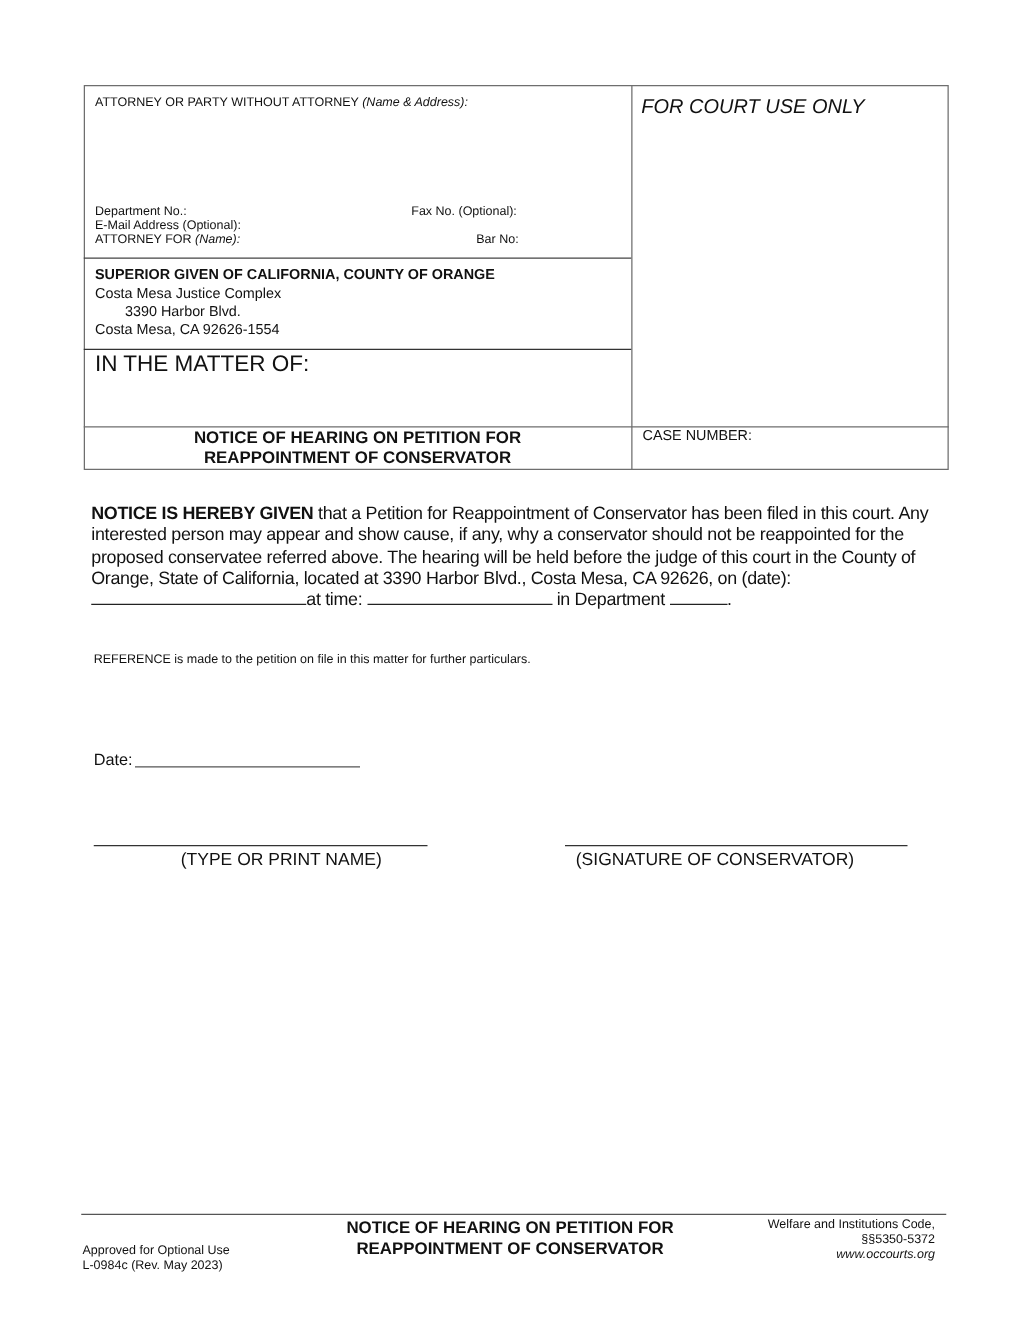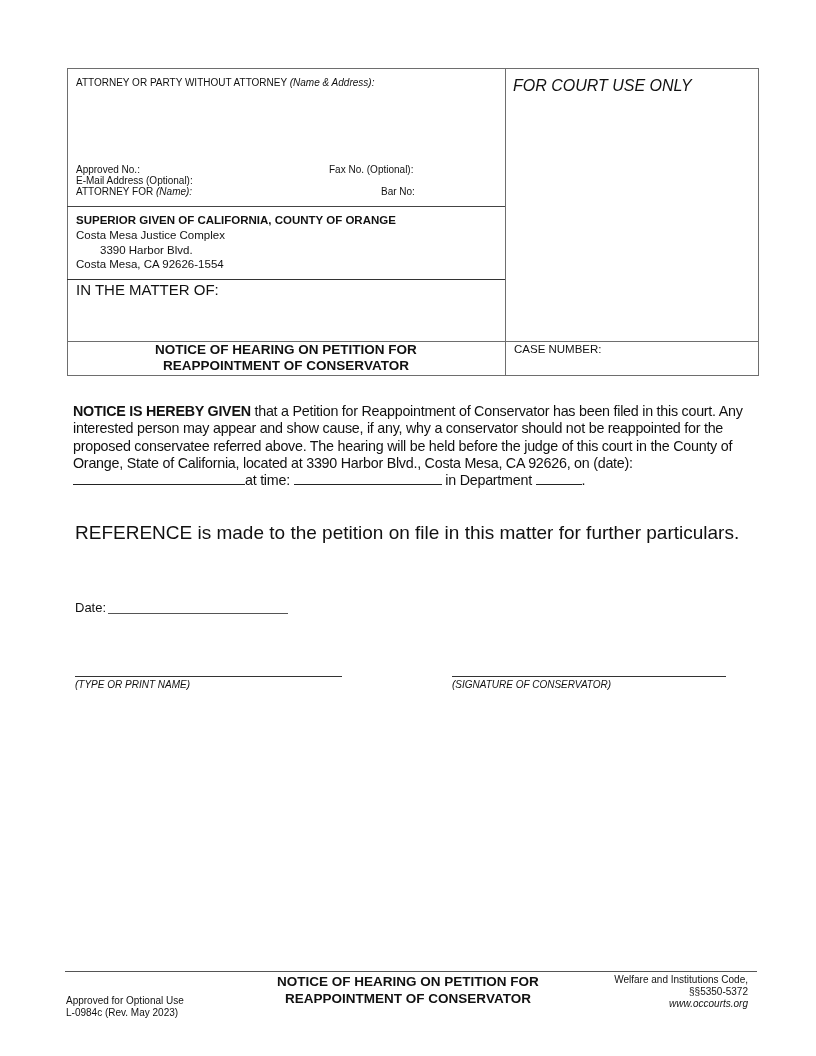--- a/index.html
+++ b/index.html
@@ -24,39 +24,39 @@
     .attyfor { left: 76px; top: 186px; }
     .fax { left: 329px; top: 164px; }
     .bar { left: 381px; top: 186px; }
 
     .court-name { left: 76px; top: 214px; font-size: 11.5px; font-weight: bold; }
     .court-line { left: 76px; font-size: 11.5px; }
     .court-l1 { top: 229px; }
     .court-l2 { top: 244px; margin-left: 24px; }
     .court-l3 { top: 258px; }
 
-    .matter { left: 76px; top: 281px; font-size: 15px; }
+    .matter { left: 76px; top: 281px; font-size: 18px; }
 
     .title-box { left: 67px; top: 342px; width: 438px; text-align: center; font-weight: bold; font-size: 13.5px; line-height: 16px; }
 
     .court-use { left: 513px; top: 77px; font-size: 16px; font-style: italic; }
     .case-num { left: 514px; top: 343px; font-size: 11.5px; }
 
     
     .para { left: 73px; top: 403px; width: 680px; font-size: 14.3px; line-height: 17.3px; letter-spacing: -0.25px; }
     .para b { font-weight: bold; }
     .blank { display: inline-block; border-bottom: 1px solid #222; height: 12px; vertical-align: baseline; }
 
-    .ref { left: 75px; top: 522px; font-size: 19px; text-align: center; }
+    .ref { left: 75px; top: 522px; font-size: 10px; text-align: center; }
     .date-label { left: 75px; top: 600px; font-size: 13px; }
     .date-line { left: 108px; top: 613px; width: 180px; border-top: 1px solid #555; }
 
     .sig-line-l { left: 75px; top: 676px; width: 267px; border-top: 1px solid #333; }
     .sig-line-r { left: 452px; top: 676px; width: 274px; border-top: 1px solid #333; }
-    .sig-cap { font-size: 10px; text-align: left; font-style: italic; }
+    .sig-cap { font-size: 14px; text-align: center; }
     .sig-cap-l { left: 75px; top: 679px; width: 300px; }
     .sig-cap-r { left: 452px; top: 679px; width: 240px; }
 
     
     .foot-line { left: 65px; top: 971px; width: 692px; border-top: 1px solid #555; }
     .foot-left { left: 66px; top: 974px; font-size: 10px; line-height: 12px; margin-top: 21px; }
     .foot-center { left: 248px; top: 973px; width: 320px; text-align: center; font-weight: bold; font-size: 13.5px; line-height: 17px; }
     .foot-right { left: 560px; top: 974px; width: 188px; text-align: right; font-size: 10px; line-height: 12px; }
   </style>
 </head>
@@ -64,21 +64,21 @@
 
 <div class="abs hdr-box"></div>
 <div class="abs vdiv"></div>
 <div class="abs hline-atty"></div>
 <div class="abs hline-matter"></div>
 <div class="abs hline-title"></div>
 
 <div class="abs small atty-label">
   <span>ATTORNEY OR PARTY WITHOUT ATTORNEY </span><span class="it">(Name &amp; Address):</span>
 </div>
-<div class="abs small tel">Approved No.:</div>
+<div class="abs small tel">Department No.:</div>
 <div class="abs small fax">Fax No. (Optional):</div>
 <div class="abs small email">E-Mail Address (Optional):</div>
 <div class="abs small attyfor">
   <span>ATTORNEY FOR </span><span class="it">(Name):</span>
 </div>
 <div class="abs small bar">Bar No:</div>
 
 <div class="abs court-name">SUPERIOR GIVEN OF CALIFORNIA, COUNTY OF ORANGE</div>
 <div class="abs court-line court-l1">Costa Mesa Justice Complex</div>
 <div class="abs court-line court-l2">3390 Harbor Blvd.</div>

